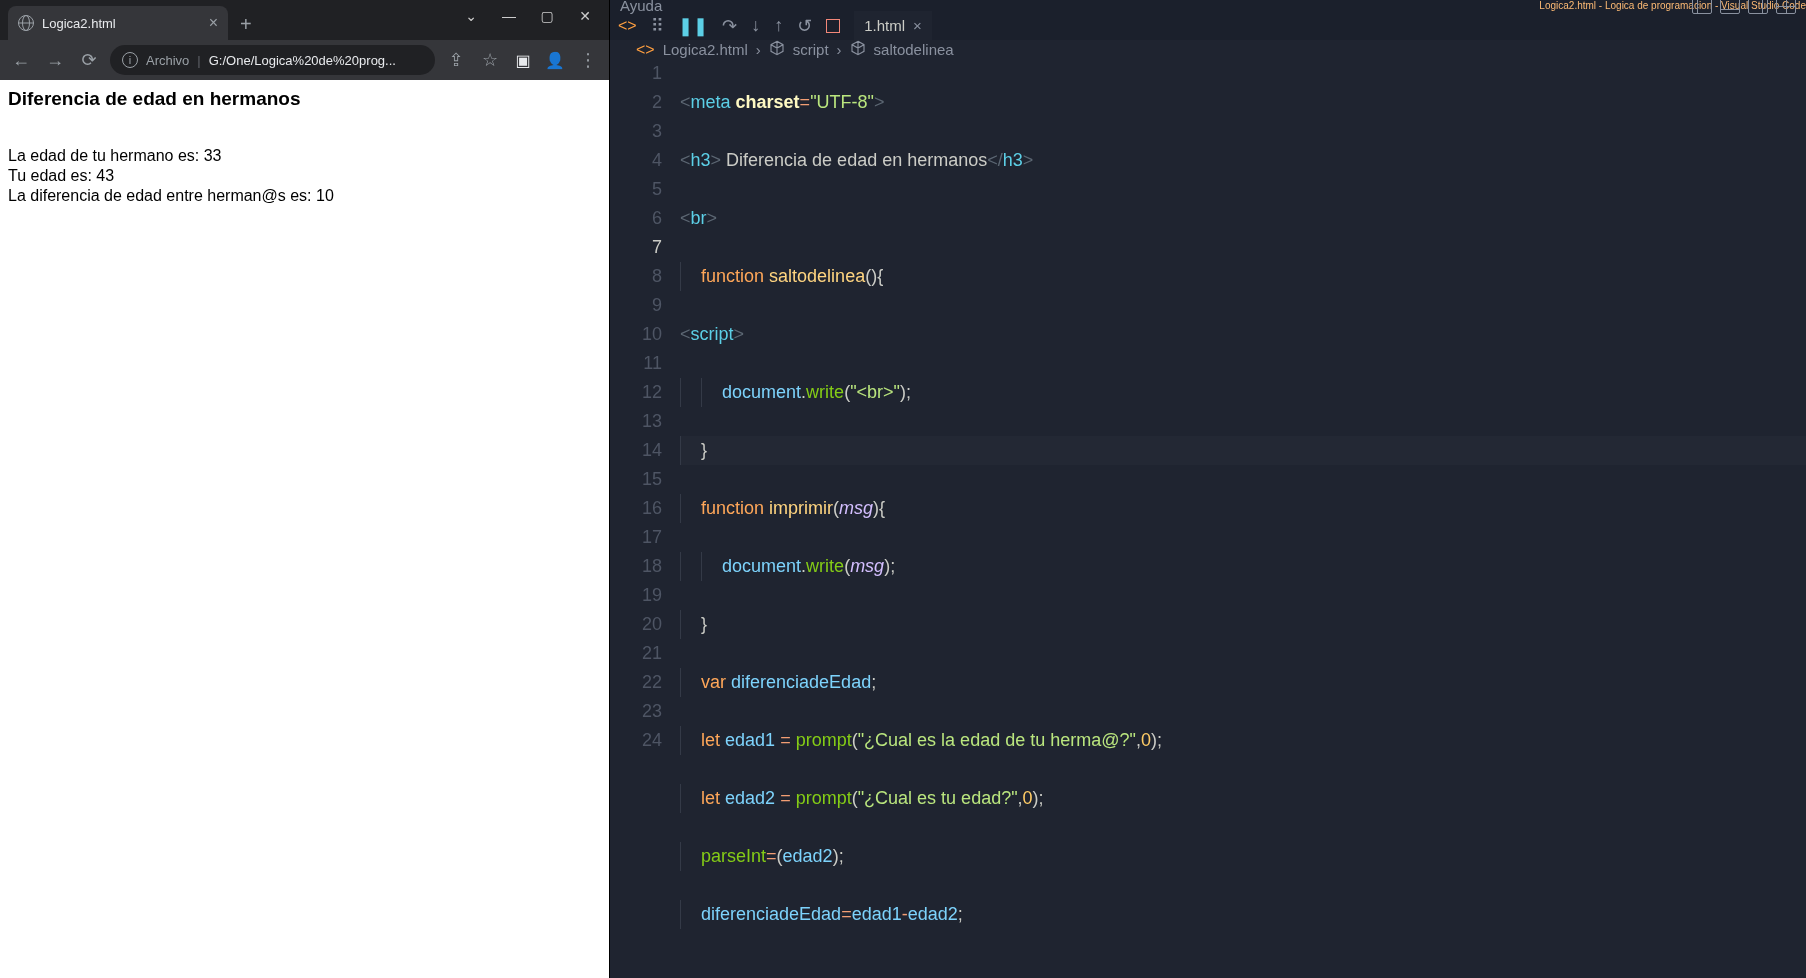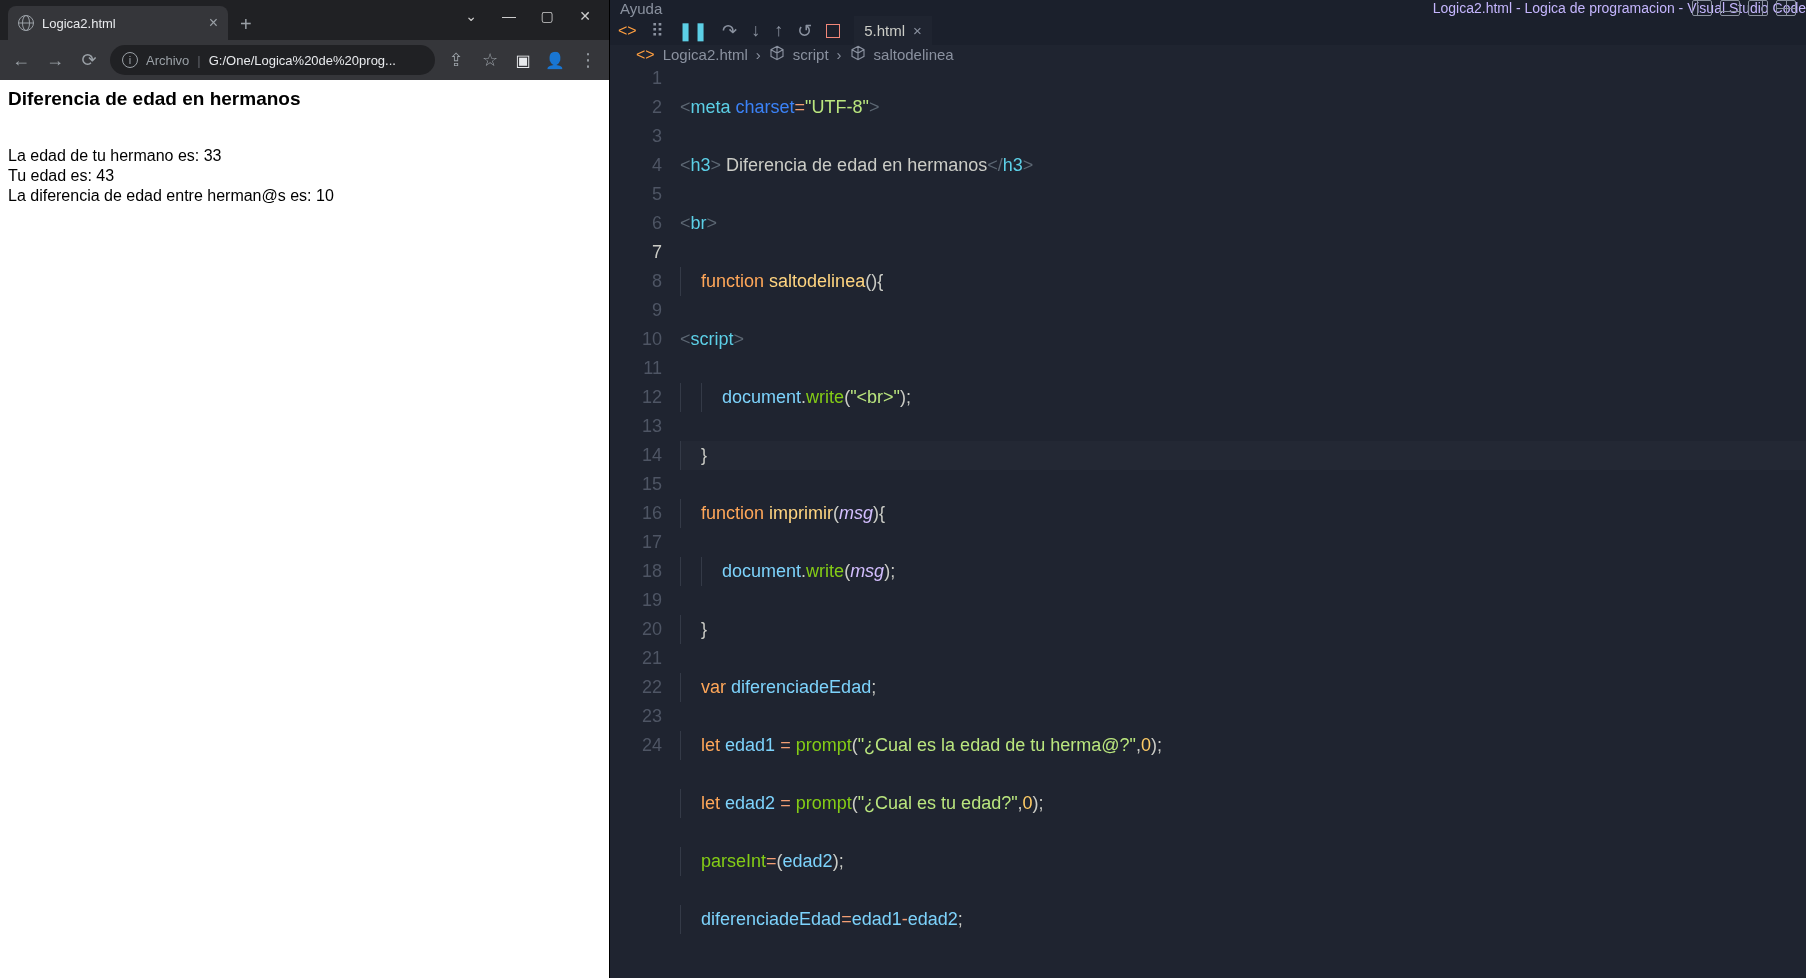--- a/index.html
+++ b/index.html
@@ -22,21 +22,21 @@
   .addr .info{width:16px;height:16px;border:1.4px solid #9aa0a6;border-radius:50%;color:#9aa0a6;display:flex;align-items:center;justify-content:center;font-size:11px;}
   .addr .archivo{color:#9aa0a6;}
   .addr .pipe{color:#5f6368;}
   .tool-ico{color:#e8eaed;font-size:16px;width:24px;text-align:center;}
   .page{flex:1;background:#fff;padding:8px;color:#000;font-family:"Times New Roman",serif;}
   .page h3{font-size:19px;font-weight:bold;margin-bottom:36px;}
   .page div{font-size:16px;line-height:1.25;}
   
   .vscode{flex:1;background:#1f2430;color:#cbccc6;display:flex;flex-direction:column;font-size:15px;}
   .vsc-titlebar{height:34px;display:flex;align-items:center;justify-content:flex-end;position:relative;background:#1b202c;}
-  .vsc-title{color:#c4b5fd;font-size:14px;}
+  .vsc-title{color:#fdba74;font-size:10px;}
   .ayuda{position:absolute;left:10px;color:#8a919f;}
   .layout-ico{position:absolute;right:10px;display:flex;gap:8px;color:#8a919f;font-size:16px;}
   .layout-ico span{width:20px;height:16px;border:1.3px solid #8a919f;border-radius:2px;position:relative;}
   .layout-ico .pl:before{content:"";position:absolute;left:4px;top:0;bottom:0;border-left:1.3px solid #8a919f;}
   .layout-ico .pb:before{content:"";position:absolute;left:0;right:0;bottom:3px;border-top:1.3px solid #8a919f;}
   .layout-ico .pr:before{content:"";position:absolute;right:4px;top:0;bottom:0;border-left:1.3px solid #8a919f;}
   .layout-ico .grid:before{content:"";position:absolute;left:50%;top:0;bottom:0;border-left:1.3px solid #8a919f;}
   .layout-ico .grid:after{content:"";position:absolute;top:50%;left:0;right:0;border-top:1.3px solid #8a919f;}
   .vsc-tabbar{height:44px;background:#1b202c;display:flex;align-items:center;padding:0 8px;gap:14px;}
   .dbg-ico{color:#8a919f;font-size:18px;}
@@ -49,21 +49,21 @@
   .cube{display:inline-block;vertical-align:-2px;}
   .cube svg{width:16px;height:16px;}
   .editor{flex:1;display:flex;font-family:Consolas,"Courier New",monospace;font-size:18px;line-height:29px;}
   .gutter{width:70px;text-align:right;padding-right:18px;color:#4e5564;user-select:none;}
   .gutter .cur{color:#cbccc6;}
   .code{flex:1;position:relative;white-space:pre;overflow:hidden;}
   .code .line{height:29px;}
   .code .hl{background:#232834;}
   .indent{border-left:1px solid #343a47;display:inline-block;height:29px;vertical-align:top;}
   
-  .gray{color:#5c6773;} .tag{color:#5ccfe6;} .attr{color:#3b82f6;} .str{color:#bae67e;}
+  .gray{color:#5c6773;} .tag{color:#5ccfe6;} .attr{color:#fef9c3;font-weight:bold;} .str{color:#bae67e;}
   .kw{color:#ffa759;} .fn{color:#ffd580;} .param{color:#d4bfff;font-style:italic;} .var{color:#7dd3fc;}
   .call{color:#84cc16;} .punc{color:#cbccc6;} .op{color:#f29e74;} .num{color:#ffcc66;} .text{color:#cbccc6;}
 </style>
 </head>
 <body>
 
 <div class="chrome">
   <div class="chrome-tabs">
     <div class="tab">
       <span class="globe"></span>
@@ -116,21 +116,21 @@
   <div class="vsc-tabbar">
     <span class="brackets2">&lt;&gt;</span>
     <span class="dbg-ico">⠿</span>
     <span class="dbg-ico dbg-pause">❚❚</span>
     <span class="dbg-ico">↷</span>
     <span class="dbg-ico">↓</span>
     <span class="dbg-ico">↑</span>
     <span class="dbg-ico">↺</span>
     <span class="dbg-stop"></span>
     <div class="editor-tab">
-      <span>5.html</span>
+      <span>1.html</span>
       <span class="x">×</span>
     </div>
   </div>
   <div class="breadcrumbs">
     <span class="brackets2">&lt;&gt;</span>
     <span>Logica2.html</span>
     <span>›</span>
     <span class="cube"><svg viewBox="0 0 24 24">
           <path fill="none" stroke="#8a919f" stroke-width="1.7" d="M12 2l9 5v10l-9 5-9-5V7z M12 2v20 M3 7l9 5 9-5"></path>
         </svg></span>

